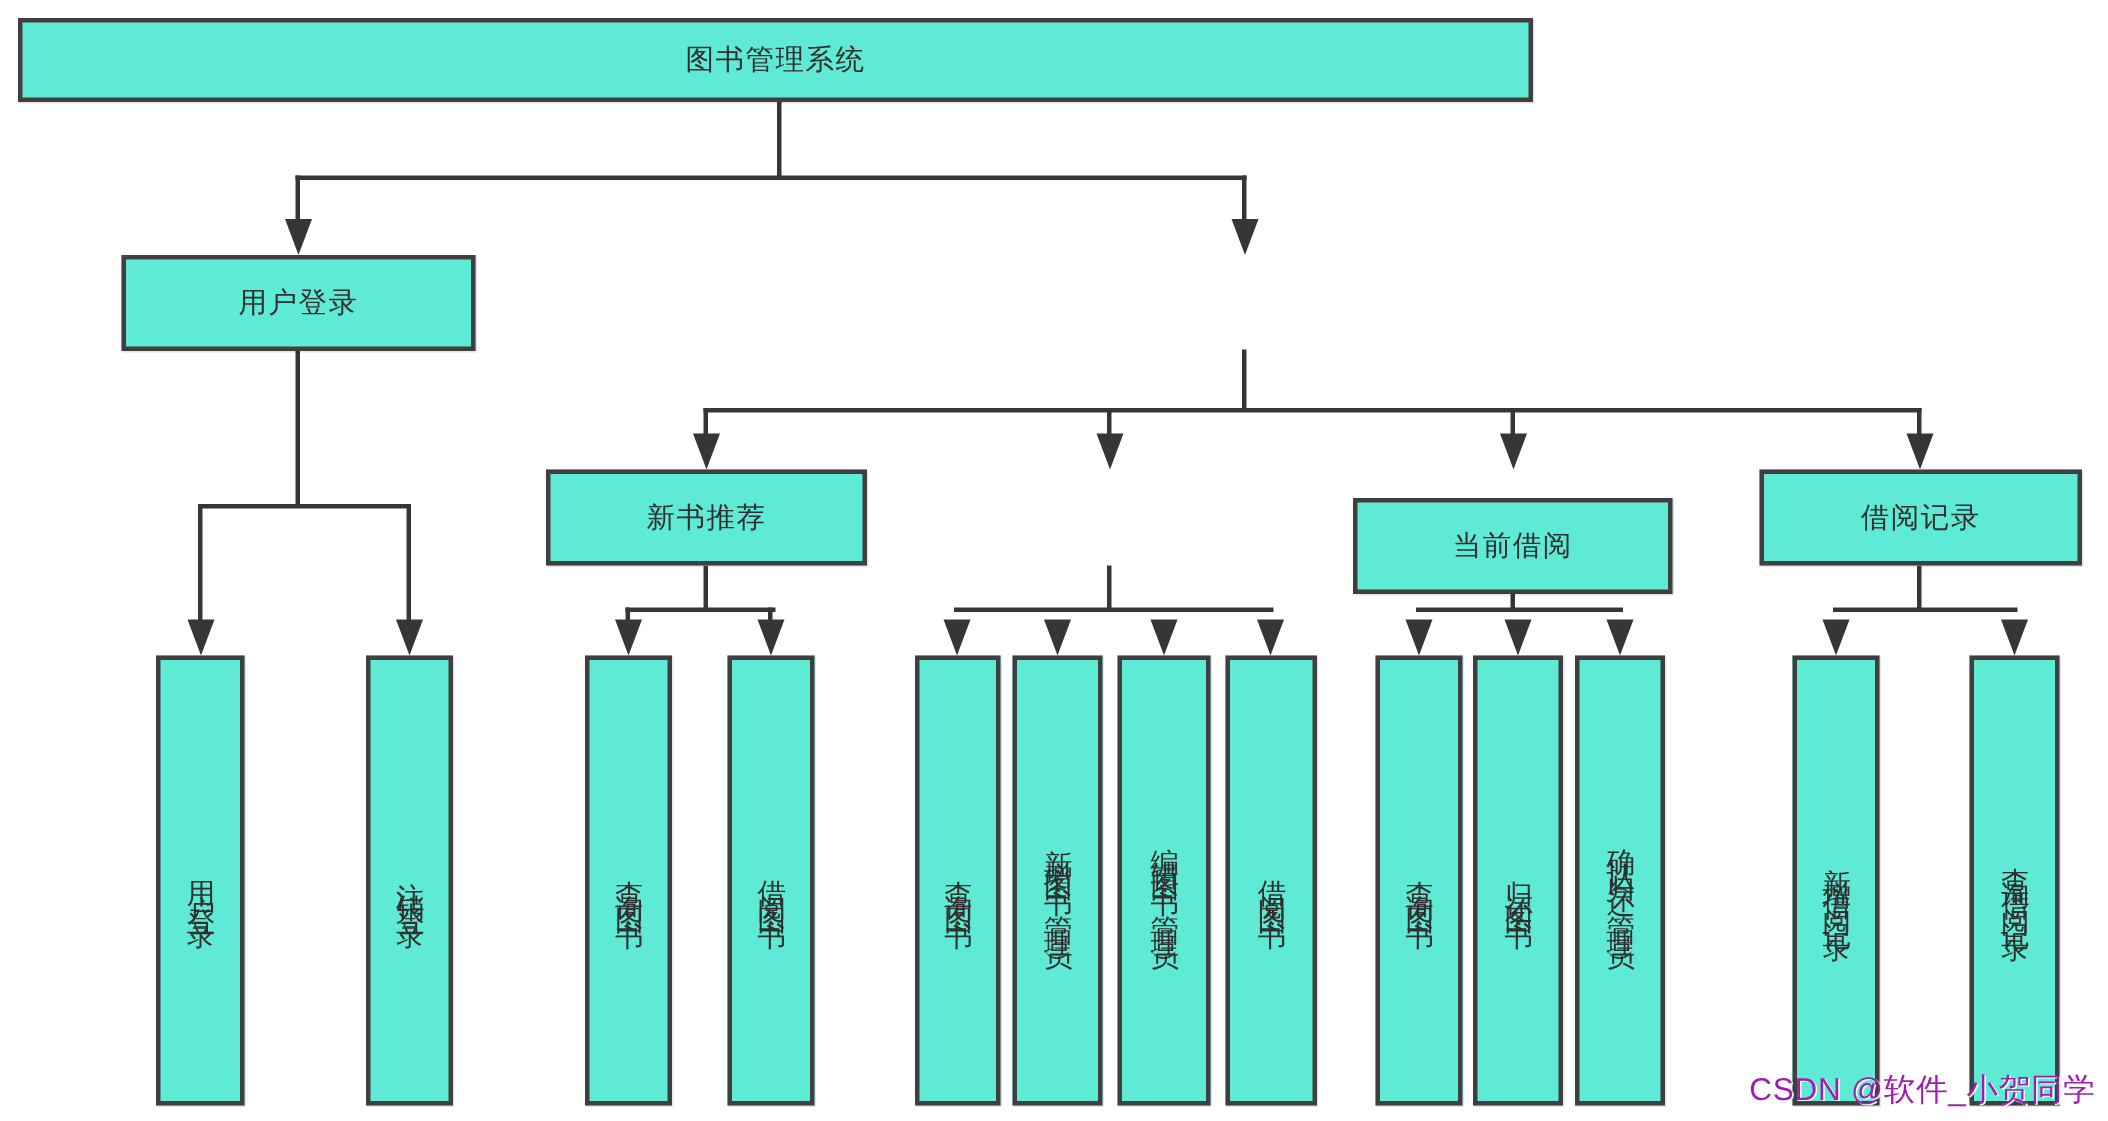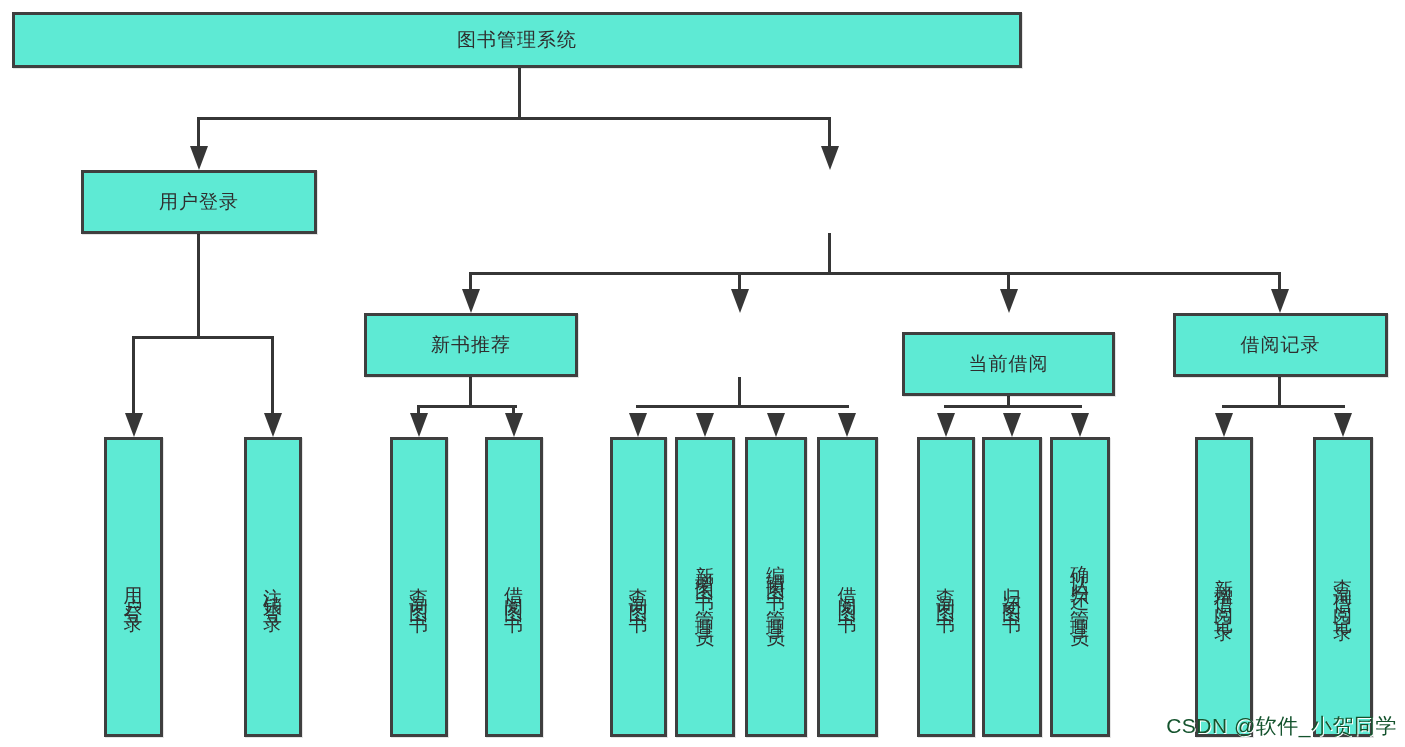--- a/index.html
+++ b/index.html
@@ -22,21 +22,21 @@
     padding-top:6px;
   }
   .line{position:absolute;background:#363636;z-index:1;}
   .arrow{
     position:absolute;width:0;height:0;z-index:1;
     border-left:9px solid transparent;border-right:9px solid transparent;
     border-top:24px solid #363636;
   }
   .watermark{
     position:absolute;right:8px;top:712px;z-index:3;
-    font-size:21px;color:#14532d;letter-spacing:0.5px;
+    font-size:21px;color:#a21caf;letter-spacing:0.5px;
     text-shadow:1px 1px 0 #ffffff;
   }
 </style>
 </head>
 <body>
 
 <div class="canvas">
 
   <div class="line" style="left:518px;top:68px;width:3px;height:52px;"></div>
   <div class="line" style="left:197px;top:117px;width:634px;height:3px;"></div>

